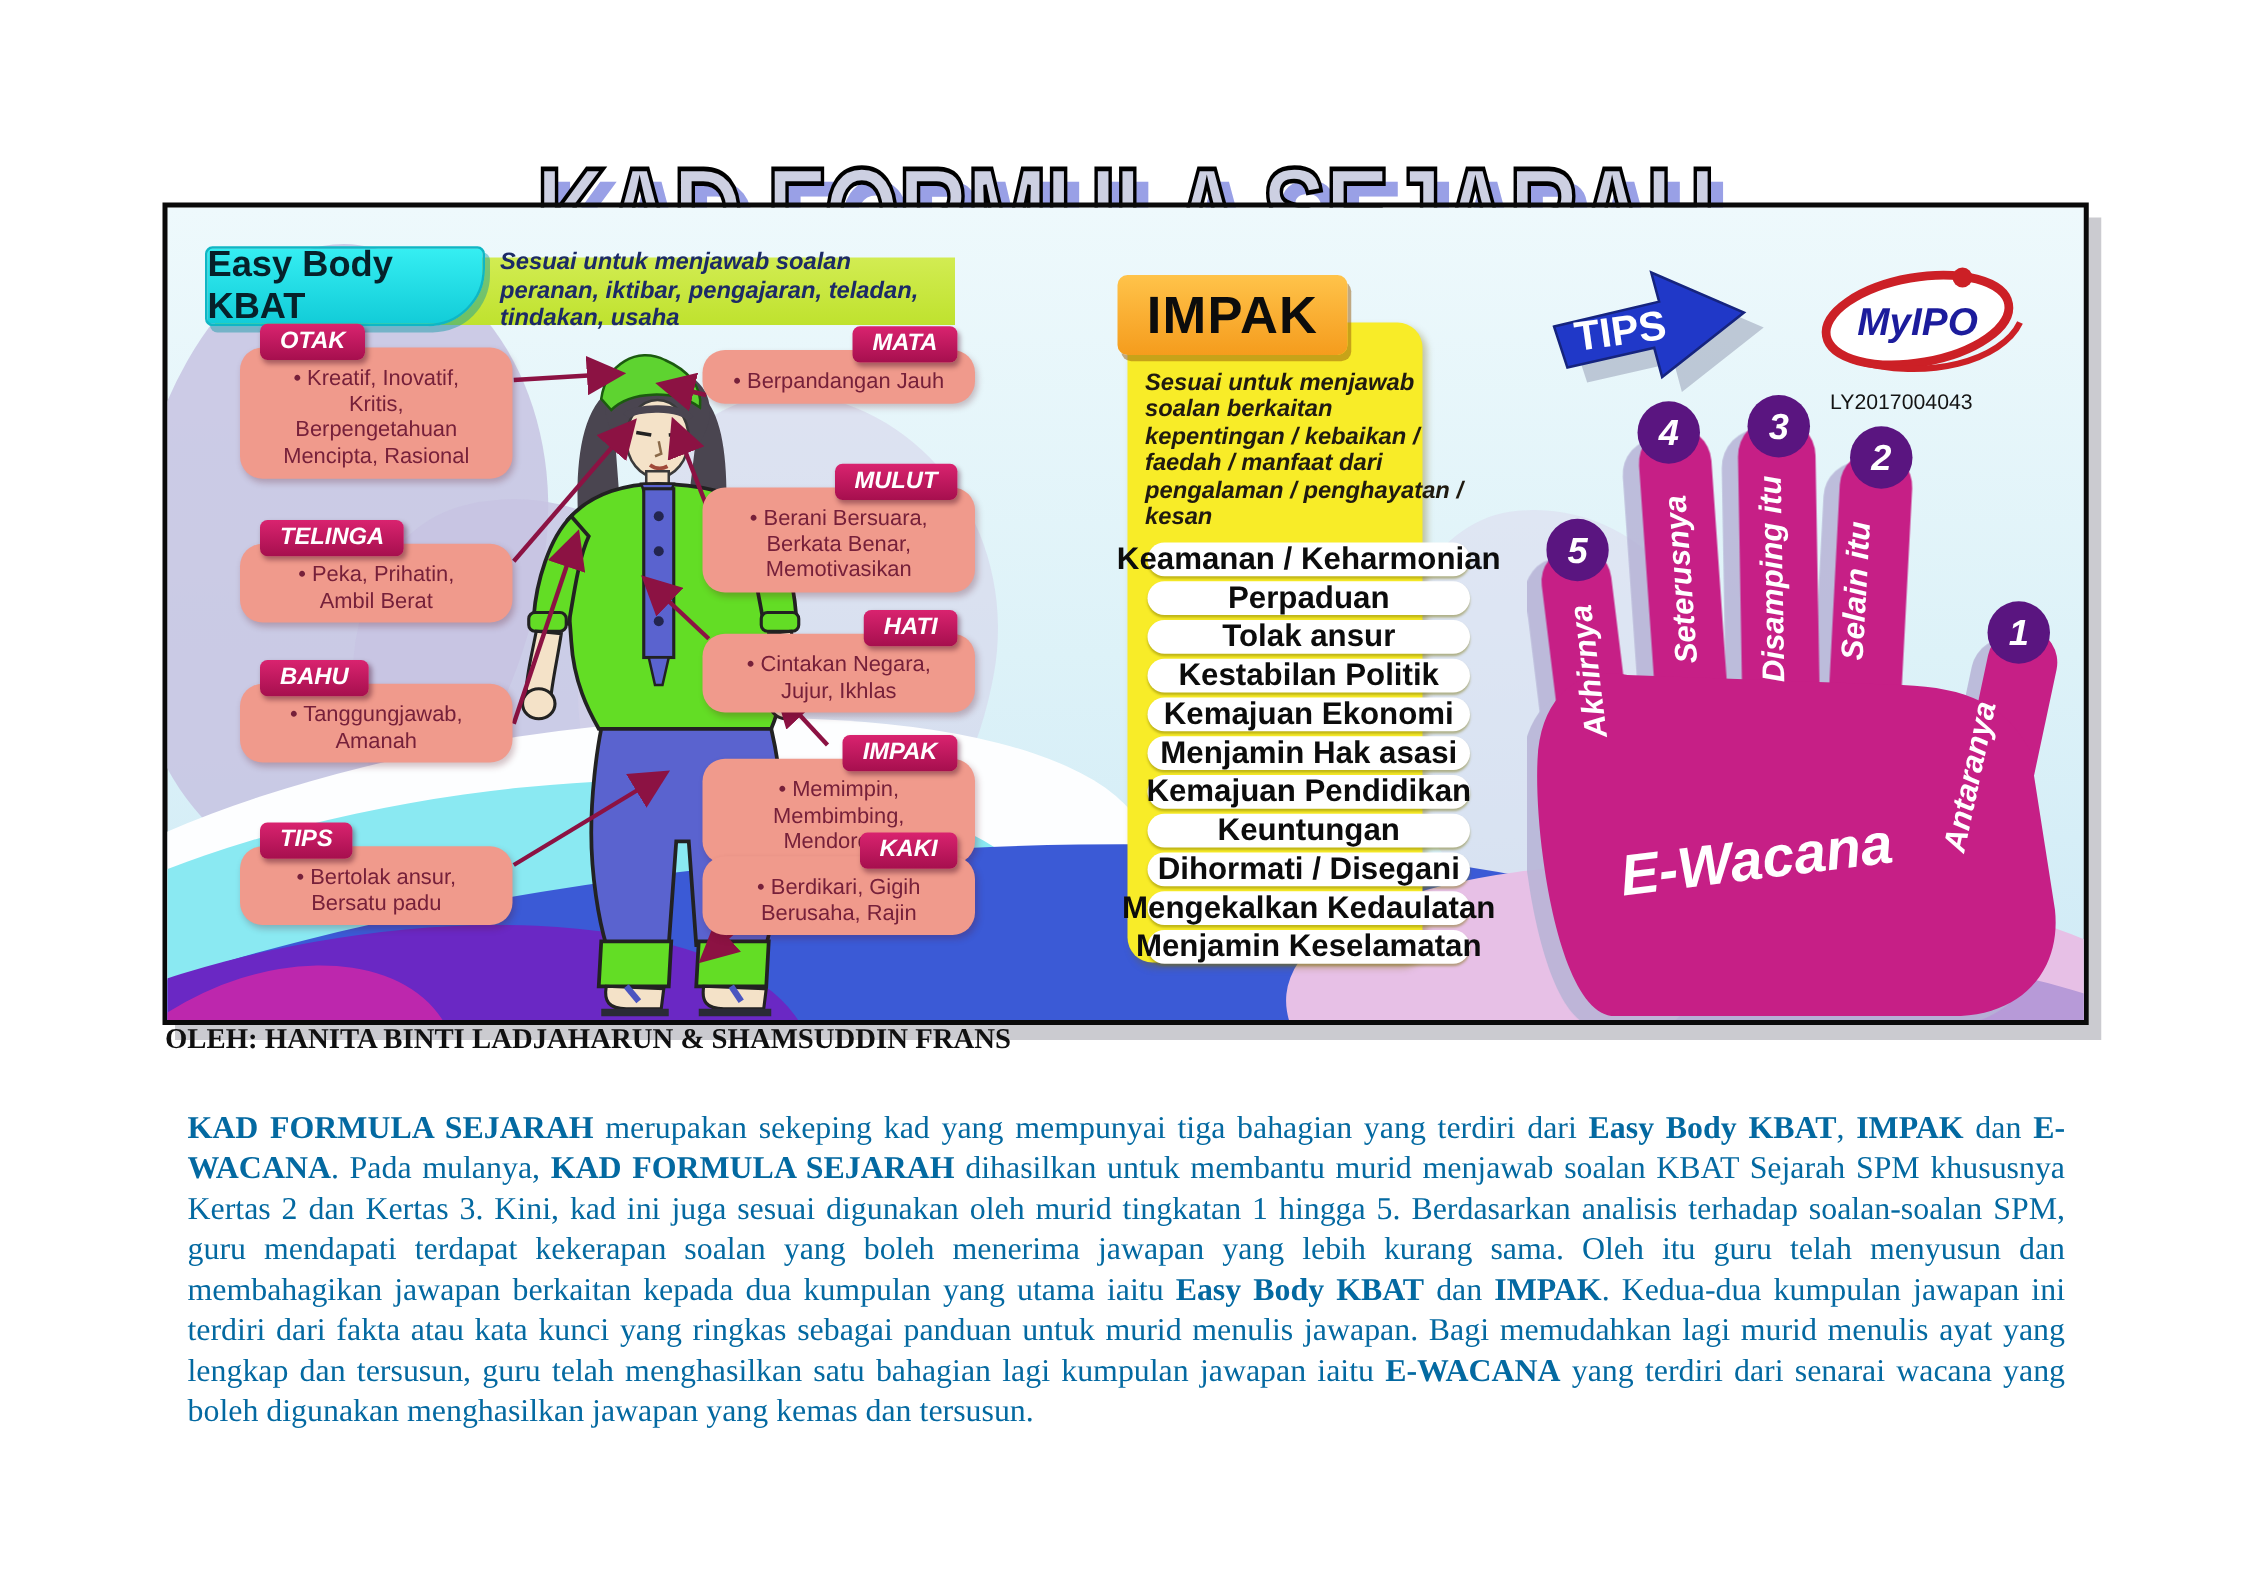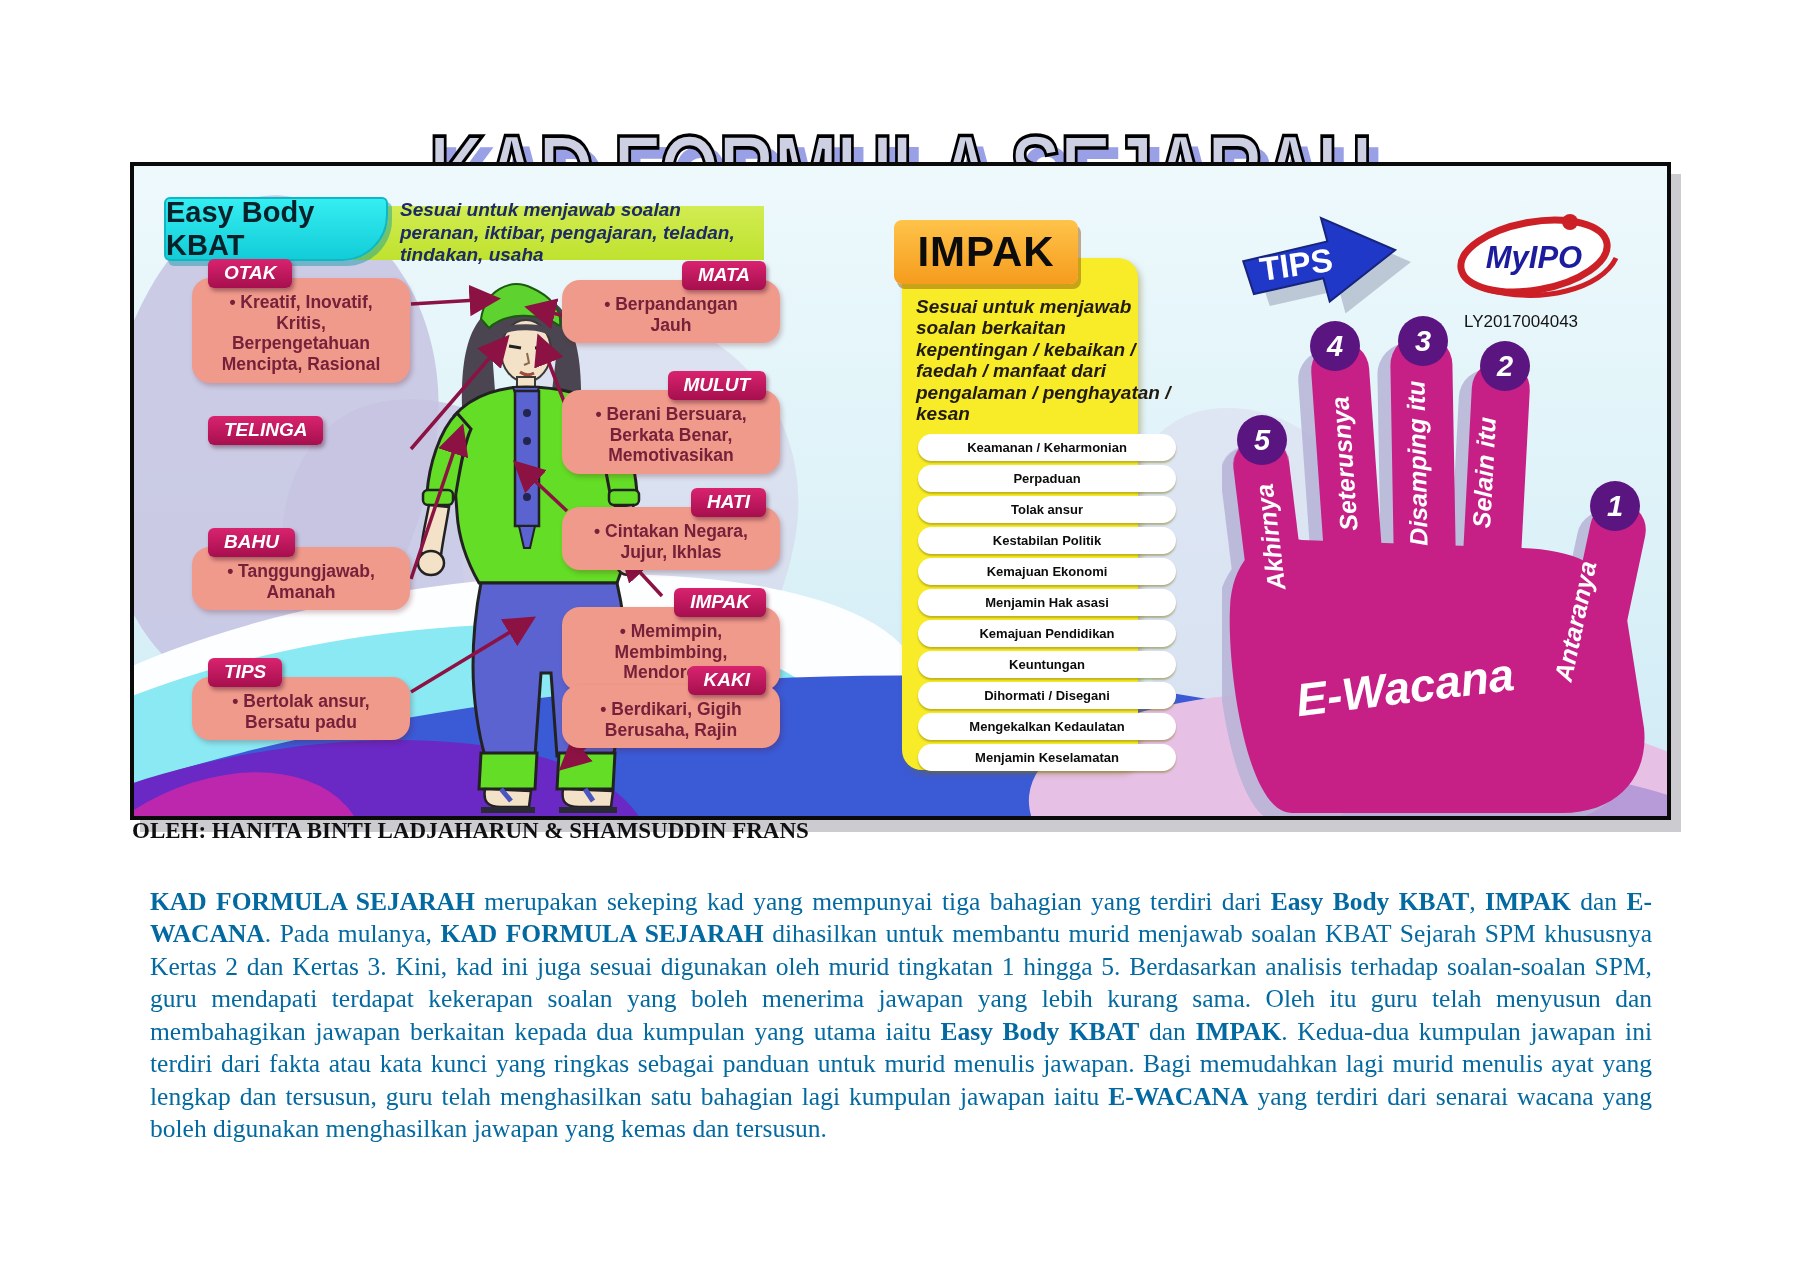--- a/index.html
+++ b/index.html
@@ -33,36 +33,36 @@
   .bpart{position:absolute;width:218px;}
   .bpart .tab{position:relative;z-index:2;display:inline-block;padding:3px 16px 4px;
               background:linear-gradient(180deg,#d9236f,#a60f4e);border-radius:6px;
               color:#fff;font-style:italic;font-weight:bold;font-size:19px;
               box-shadow:2px 3px 4px rgba(60,0,30,.4);}
   .bpart.right{text-align:right;}
   .bpart .tab{margin-left:16px;}
   .bpart.right .tab{margin-left:0;margin-right:14px;}
   .bpart .box{position:relative;z-index:1;margin-top:-10px;padding:14px 24px 8px;
               background:#f09a8c;border-radius:18px;box-shadow:2px 3px 5px rgba(90,20,30,.25);
-              color:#76203a;font-weight:bold;font-size:17.5px;line-height:1.18;text-align:center;}
+              color:#76203a;font-weight:normal;font-size:17.5px;line-height:1.18;text-align:center;}
   
   .impak-panel{position:absolute;left:768px;top:92px;width:236px;height:512px;
                background:#f8ec28;border-radius:20px;box-shadow:3px 4px 6px rgba(120,100,0,.35);}
   .impak-title{position:absolute;left:760px;top:54px;width:184px;height:64px;
                background:linear-gradient(180deg,#ffc34a,#f59c1d);
                border-radius:8px;box-shadow:3px 5px 0 rgba(150,90,10,.5);
                display:flex;align-items:center;justify-content:center;
                font-weight:bold;font-size:42px;letter-spacing:1px;color:#0c0c0c;z-index:3;}
   .impak-sub{position:absolute;left:14px;top:38px;width:262px;
              font-style:italic;font-weight:bold;font-size:19px;line-height:1.13;color:#201a10;}
   .impak-items{position:absolute;left:16px;top:176px;width:258px;}
   .pill{height:27px;margin-bottom:4px;background:#fff;border-radius:14px;
         box-shadow:0 2px 2px rgba(120,110,0,.45);
         display:flex;align-items:center;justify-content:center;
-        font-weight:bold;font-size:13px;color:#0c0c0c;white-space:nowrap;}
+        font-weight:bold;font-size:25px;color:#0c0c0c;white-space:nowrap;}
   
   .byline{position:absolute;left:132px;top:818px;font-family:"Liberation Serif",serif;
           font-weight:bold;font-size:23px;color:#101010;}
   .para{position:absolute;left:150px;top:860px;width:1502px;
         font-family:"Liberation Serif",serif;font-size:25.5px;line-height:1.275;
         color:#0369a1;text-align:justify;}
   svg text{font-family:"Liberation Sans",sans-serif;}
 </style>
 </head>
 <body>
@@ -140,20 +140,21 @@
         <path d="M196,548 L204,560" stroke="#4a55c0" stroke-width="5"></path>
       </g>
     </svg>
 
     <div class="bpart" style="left:58px;top:93px;">
       <div class="tab">OTAK</div>
       <div class="box">• Kreatif, Inovatif, Kritis, Berpengetahuan Mencipta, Rasional</div>
     </div>
     <div class="bpart" style="left:58px;top:250px;">
       <div class="tab">TELINGA</div>
+      <div class="box">• Peka, Prihatin, Ambil Berat</div>
     </div>
     <div class="bpart" style="left:58px;top:362px;">
       <div class="tab">BAHU</div>
       <div class="box">• Tanggungjawab, Amanah</div>
     </div>
     <div class="bpart" style="left:58px;top:492px;">
       <div class="tab">TIPS</div>
       <div class="box">• Bertolak ansur, Bersatu padu</div>
     </div>
 

